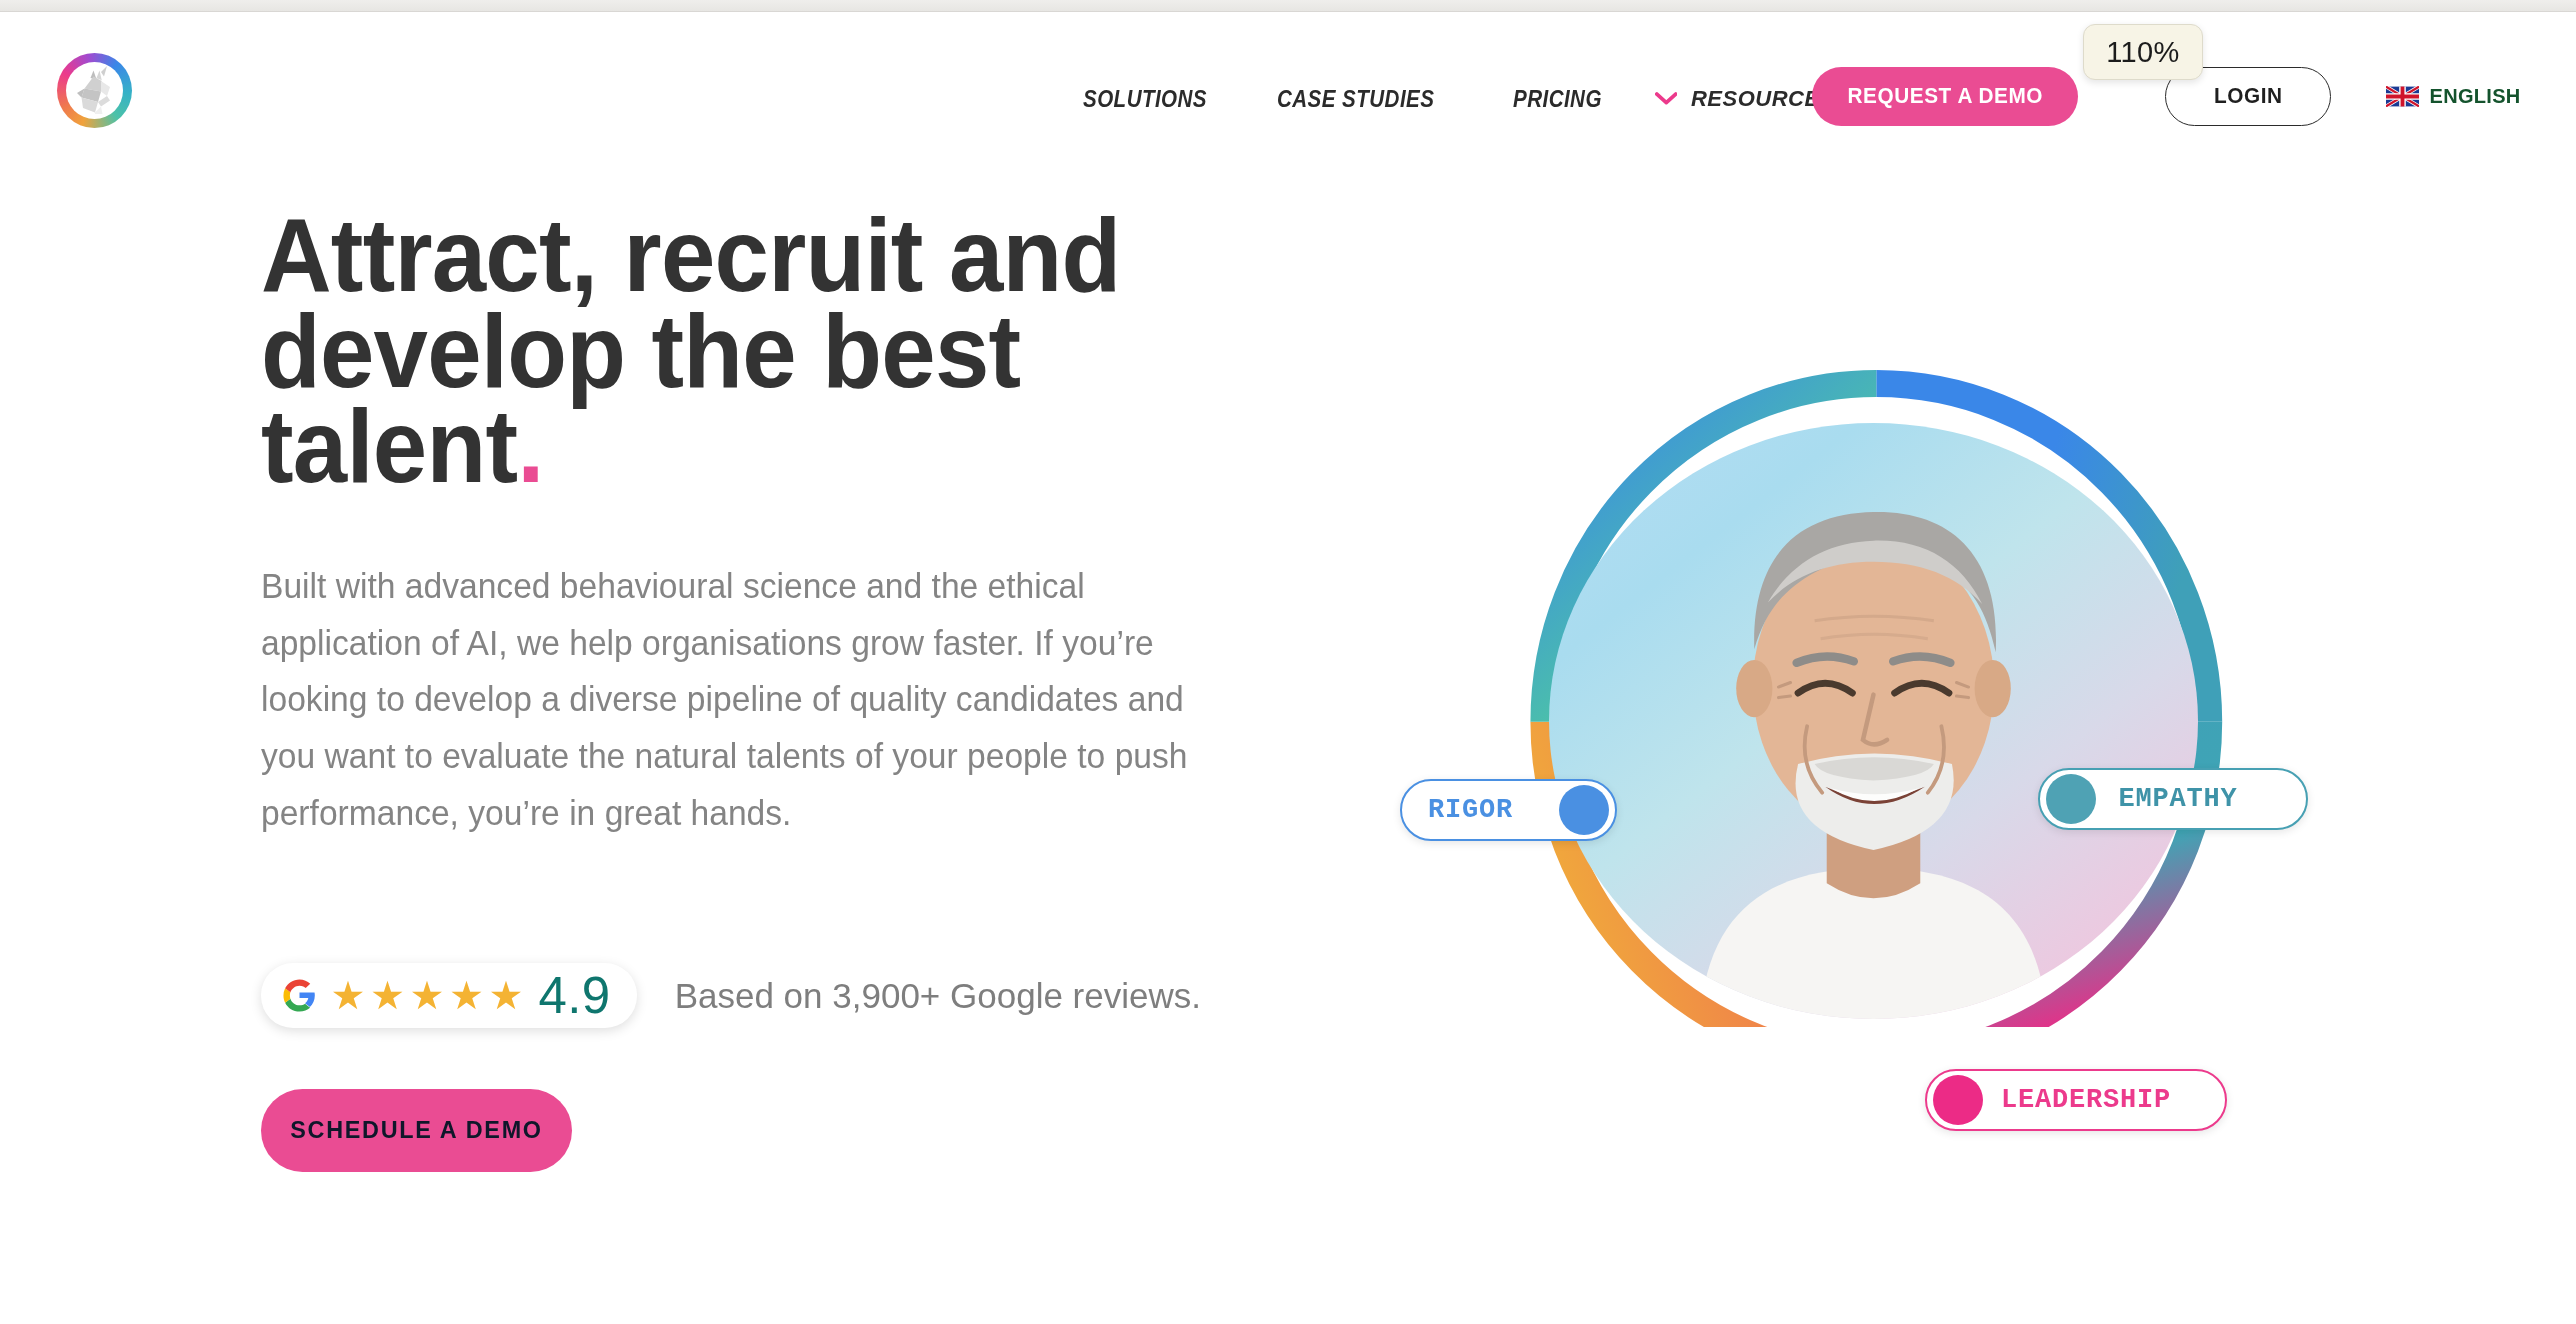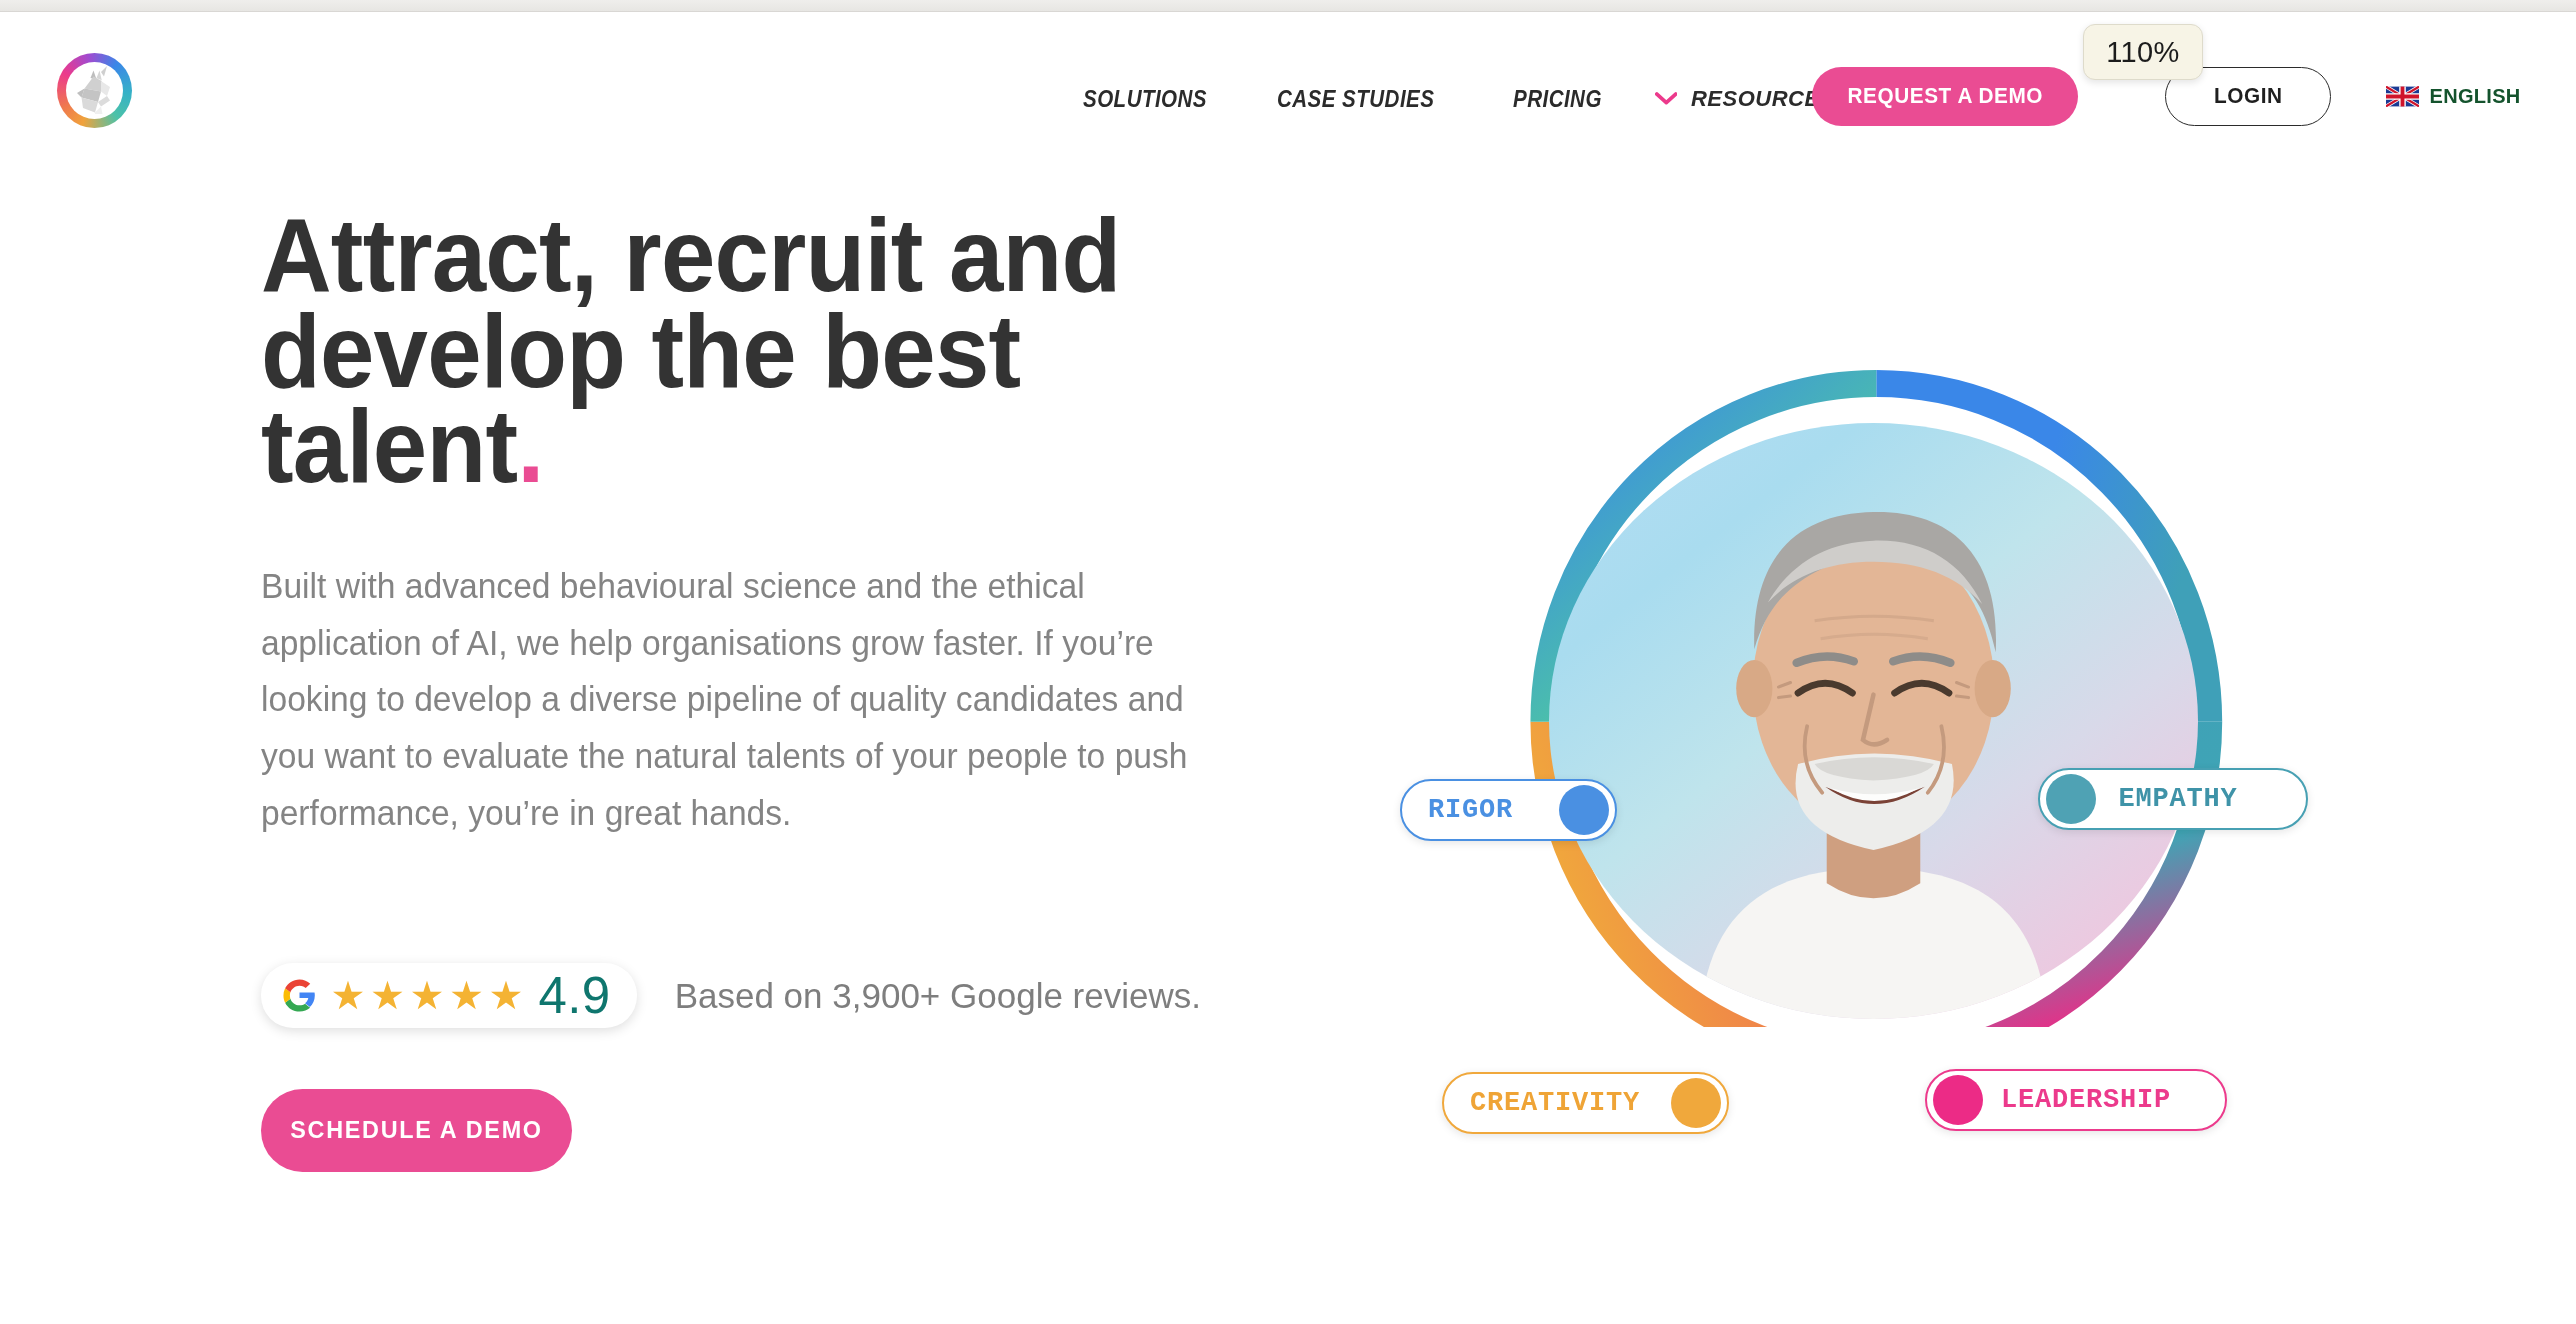--- a/index.html
+++ b/index.html
@@ -140,21 +140,21 @@
     font-size:35px; color:#7e7e7e;
   }
 
   .btn-schedule {
     position:absolute; left:0; top:881px;
     width:311px; height:83px; border-radius:42px;
     background:#ea4c93; border:none; cursor:pointer;
     display:flex; align-items:center; justify-content:center;
   }
   .btn-schedule span {
-    font-weight:bold; font-size:23.4px; color:#ffffff; letter-spacing:1.7px;
+    font-weight:bold; font-size:23.4px; color:#0f172a; letter-spacing:1.7px;
   }
 
   
   .hero-graphic { position:absolute; left:1359px; top:317px; width:944px; height:710px; }
   .ring-svg { position:absolute; left:0; top:0; }
   .portrait-clip {
     position:absolute; left:190px; top:106px;
     width:649px; height:596px;
     border-radius:50%;
     overflow:hidden;
@@ -360,24 +360,20 @@
     <div class="pill pill-rigor">
       <span class="pill-label">RIGOR</span>
       <span class="pill-dot"></span>
     </div>
 
     <div class="pill pill-empathy">
       <span class="pill-dot"></span>
       <span class="pill-label">EMPATHY</span>
     </div>
 
-    <div class="pill pill-creativity">
-      <span class="pill-label">CREATIVITY</span>
-      <span class="pill-dot"></span>
-    </div>
 
     <div class="pill pill-leadership">
       <span class="pill-dot"></span>
       <span class="pill-label">LEADERSHIP</span>
     </div>
   </div>
 
 </div>
 
 

